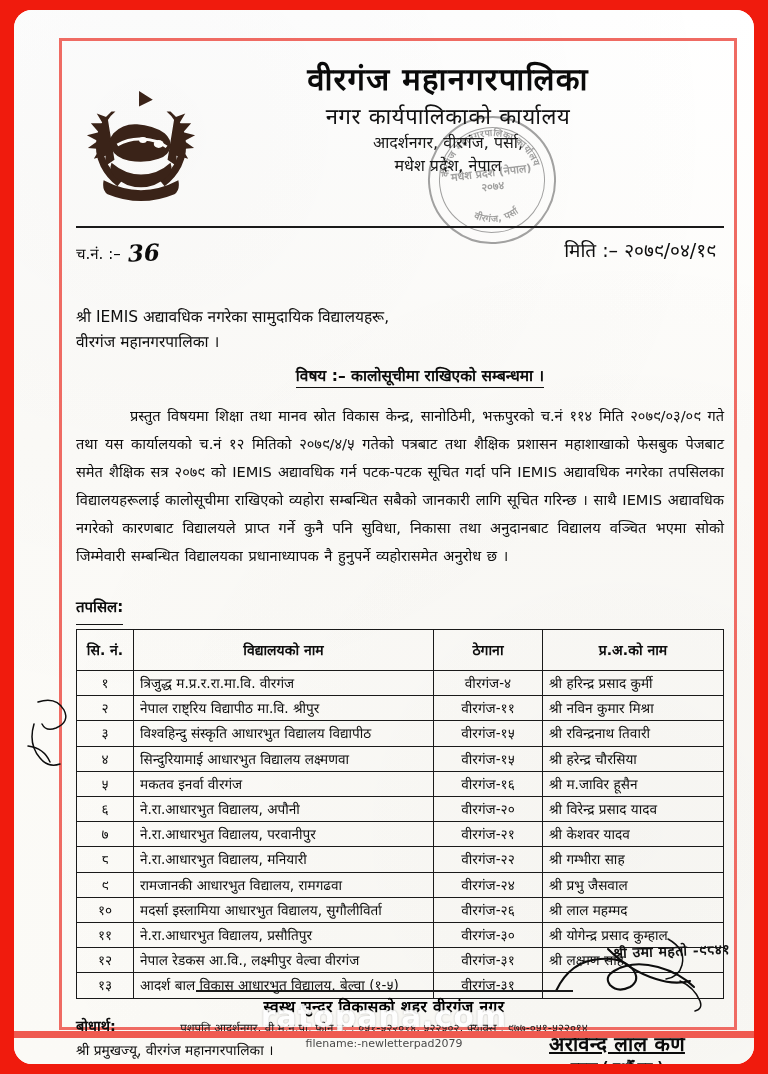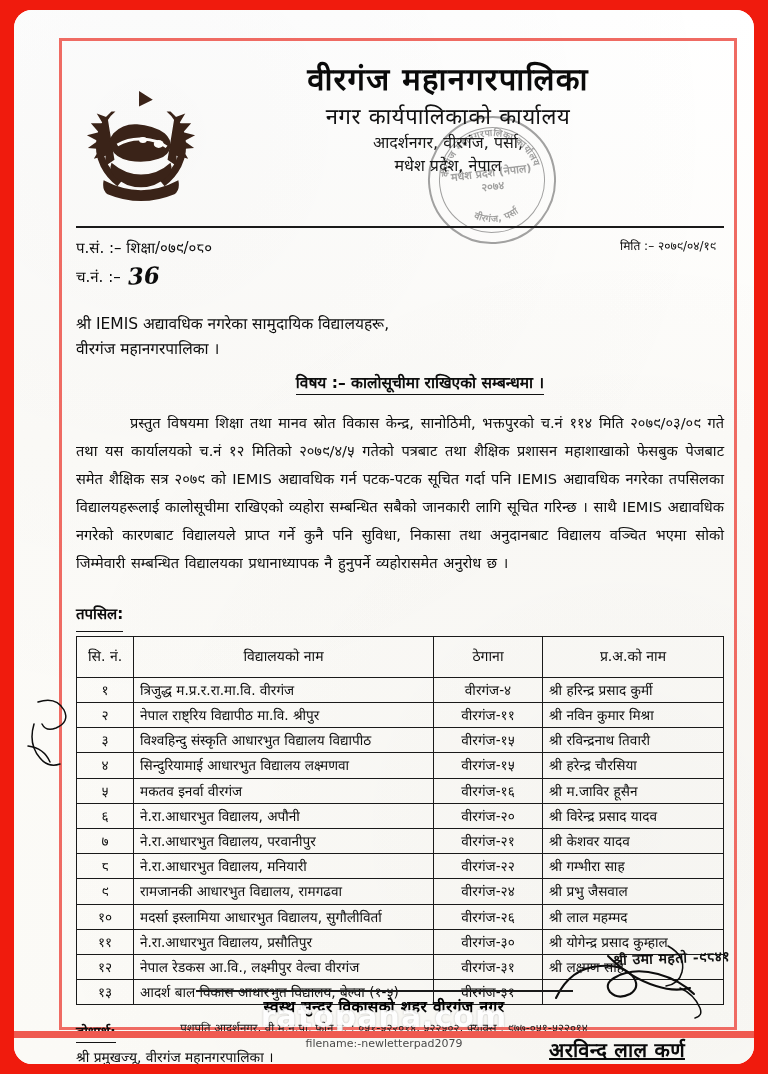--- a/index.html
+++ b/index.html
@@ -136,21 +136,21 @@
   .ref-block{
     margin-top:9px;
     position:relative;
     min-height:52px;
   }
   .ref-left{
     font-size:15px;line-height:1.55;font-weight:500;
   }
   .ref-date{
     position:absolute; right:8px; top:0;
-    font-size:12px;font-weight:500;
+    font-size:19px;font-weight:500;
   }
   .chalani{
     display:flex;align-items:center;gap:7px;
   }
   .hand-num{
     font-family:"DejaVu Serif",serif;
     font-size:23px;
     font-weight:700;
     font-style:italic;
     color:#0c0c0c;
@@ -208,21 +208,21 @@
   }
   table.schools th,table.schools td{
     border:1.3px solid #1a1a1a;
     padding:3px 6px;
     font-size:13.6px;
     font-weight:500;
     vertical-align:middle;
     line-height:1.34;
   }
   table.schools th{
-    font-weight:400;
+    font-weight:700;
     text-align:center;
     font-size:14px;
     height:34px;
   }
   .c-sn{width:44px;text-align:center;font-size:14px;}
   .c-name{width:auto;text-align:left;padding-left:9px;}
   .c-addr{width:96px;text-align:center;}
   .c-head{width:168px;text-align:left;padding-left:8px;}
   table.schools tbody tr{height:25px;}
 
@@ -392,24 +392,20 @@
           <div>मधेश प्रदेश (नेपाल)</div>
           <div>२०७४</div>
         </div>
       </div>
     </div>
 
     <hr class="hdr-rule">
 
     <div class="ref-block">
       <div class="ref-left">
-        <div>
-          <span>प.सं. :–</span>
-          <span>शिक्षा/०७९/०८०</span>
-        </div>
         <div class="chalani">
           <span>च.नं. :–</span>
           <span class="hand-num">36</span>
         </div>
       </div>
       <div class="ref-date">
         <span>मिति :–</span>
         <span>२०७९/०४/१९</span>
       </div>
     </div>

